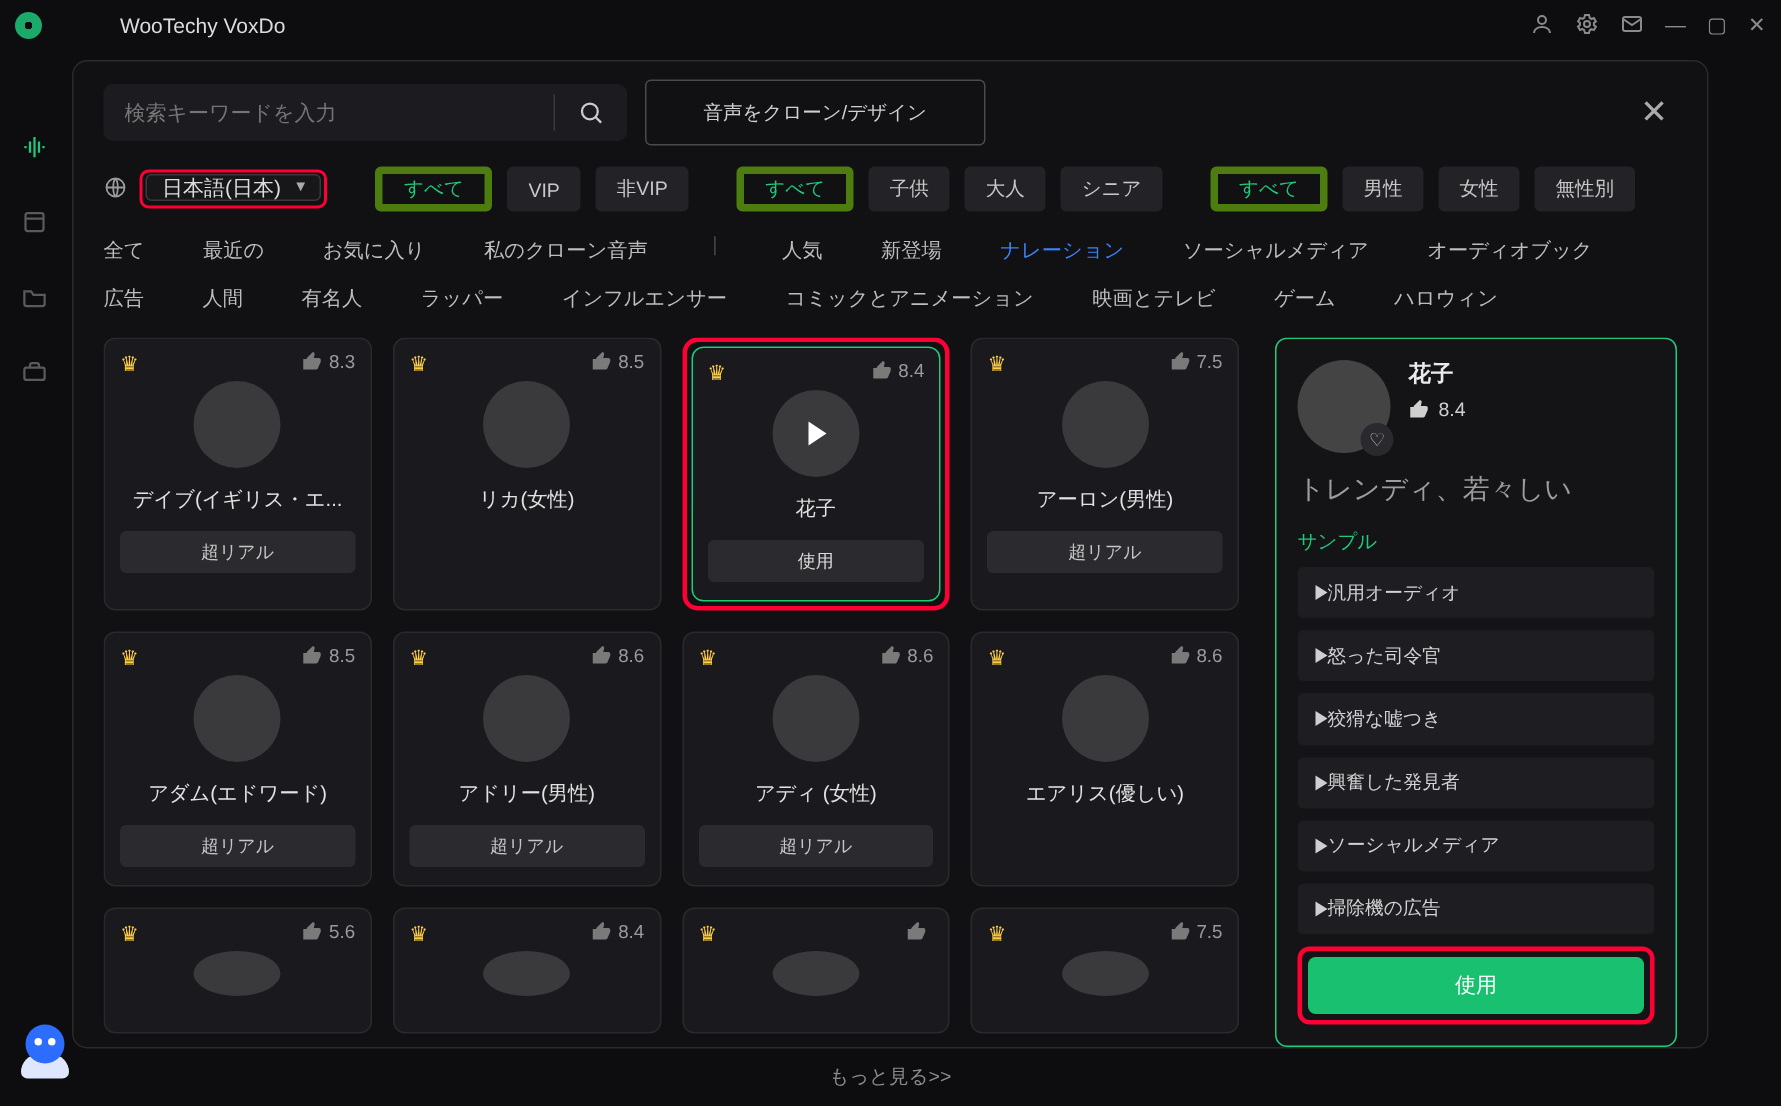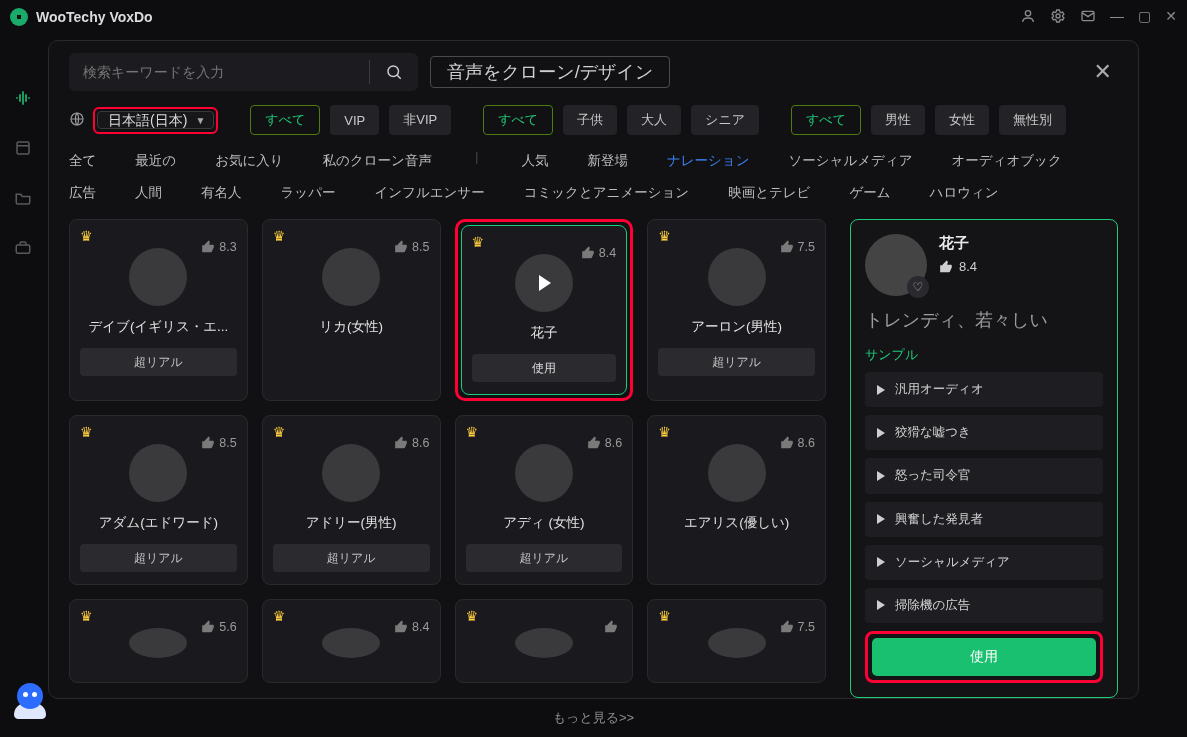--- a/index.html
+++ b/index.html
@@ -2,21 +2,21 @@
 <html><head>
 <meta charset="utf-8">
 <style>
   * { box-sizing: border-box; margin: 0; padding: 0; font-family: "Hiragino Sans", "Meiryo", sans-serif; }
   body { background: #0d0d0f; color: #d0d0d0; width: 1187px; height: 737px; overflow: hidden; position: relative; }
 
   
   .titlebar { height: 34px; display: flex; align-items: center; padding: 0 10px; background: #0d0d0f; }
   .titlebar .logo { width: 18px; height: 18px; border-radius: 50%; background: #1aab6a; display:inline-block; margin-right:8px; position:relative;}
   .titlebar .logo::after{content:""; position:absolute; inset:3px; border-radius:50%; background:radial-gradient(circle,#0d0d0f 30%, transparent 30%);}
-  .titlebar .appname { font-size: 14px; color: #dcdcdc; font-weight:700;}
+  .titlebar .appname { font-size: 14px; color: #dcdcdc; font-weight:400;margin-left:44px;}
   .titlebar .spacer { flex: 1; }
   .titlebar .win-icons { display:flex; gap:14px; color:#8a8a8a; font-size:14px;}
   .titlebar .win-icons span { cursor:pointer; }
 
   .left-rail { position:absolute; top:34px; left:0; width:46px; bottom:0; background:#0d0d0f; display:flex; flex-direction:column; align-items:center; gap:22px; padding-top:50px;}
   .left-rail .rail-btn { width:28px; height:28px; display:flex; align-items:center; justify-content:center; color:#5a5a5a; border-radius:6px;}
   .left-rail .rail-btn.active { color:#1ecb7a; }
   .left-rail svg{ width:18px; height:18px; }
 
   .bubble-bot{ position:absolute; left:12px; bottom:18px; width:36px; height:36px; }
@@ -27,46 +27,46 @@
 
   
   .modal { position:absolute; top:40px; left:48px; right:48px; bottom:38px; background:#111114; border:1px solid #2a2a2d; border-radius:10px; display:flex; flex-direction:column; overflow:hidden;}
   .modal-inner{ flex:1; display:flex; flex-direction:column; padding:12px 20px 0 20px; overflow:hidden;}
 
   .row1 { display:flex; align-items:center; gap:12px; }
   .searchwrap{ display:flex; align-items:center; background:#1c1c20; border-radius:6px; overflow:hidden; height:38px;}
   .searchwrap input{ background:transparent; border:none; outline:none; color:#ccc; font-size:14px; padding:0 14px; width:300px; height:100%;}
   .searchwrap .sep{ width:1px; height:24px; background:#3a3a3d;}
   .searchwrap .sbtn{ width:48px; height:100%; display:flex; align-items:center; justify-content:center; color:#ccc;}
-  .clone-btn{ height:32px; border:1px solid #4a4a4d; background:transparent; color:#d0d0d0; font-size:18px; border-radius:4px; padding:0 16px;}
+  .clone-btn{ height:44px; border:1px solid #4a4a4d; background:transparent; color:#d0d0d0; font-size:13px; border-radius:4px; padding:0 38px;}
   .close-x{ margin-left:auto; color:#aaa; font-size:22px; cursor:pointer; padding:4px 6px;}
 
   .row2{ display:flex; align-items:center; gap:10px; margin-top:14px; flex-wrap:wrap;}
   .globe{ color:#9a9a9a; font-size:14px; margin-right:-2px;}
   .lang-select{ height:34px; min-width:168px; background:#17171a; border:1px solid #3a3a3d; color:#ddd; font-size:14px; border-radius:4px; padding:0 26px 0 10px; position:relative;}
   .lang-select .chev{ position:absolute; right:8px; top:50%; transform:translateY(-50%); color:#aaa; font-size:10px;}
   .red-ring{ border:2px solid #ff0034; border-radius:6px; padding:2px; }
 
   .pill{ height:30px; padding:0 14px; border-radius:4px; font-size:13px; display:inline-flex; align-items:center; color:#c8c8c8; background:#232327;}
-  .pill.green{ background:transparent; color:#1ecb7a; border:1px solid #4d7c0f;}
+  .pill.green{ background:transparent; color:#1ecb7a; border:5px solid #4d7c0f;}
   .gap{ width:12px;}
 
   .row3{ display:flex; flex-wrap:wrap; gap:8px 39px; margin-top:14px; font-size:13.5px; color:#bdbdbd;}
   .row3 span{ cursor:pointer; padding:3px 0;}
   .row3 .sel{ color:#3b82f6;}
   .row3 .vbar{ color:#444; padding:0 4px;}
 
   .content{ flex:1; display:flex; gap:18px; margin-top:14px; overflow:hidden;}
   .grid-area{ flex:1; overflow-y:auto; padding-right:6px;}
   .grid-area::-webkit-scrollbar{width:6px;} .grid-area::-webkit-scrollbar-thumb{background:#333;border-radius:3px;}
   .voice-grid{ display:grid; grid-template-columns:repeat(4,1fr); gap:14px;}
   .card{ background:#1a1a1e; border:1px solid #2a2a2e; border-radius:8px; padding:10px 10px 12px; position:relative; display:flex; flex-direction:column; align-items:center;}
   .card.selected{ border:1.5px solid #1ecb7a;}
   .card .crown{ position:absolute; top:8px; left:10px; color:#ffcf3f; font-size:14px;}
-  .card .rating{ position:absolute; top:8px; right:10px; color:#9a9a9a; font-size:12.5px; display:flex; align-items:flex-start; gap:4px;margin-top:12px;}
+  .card .rating{ position:absolute; top:8px; right:10px; color:#9a9a9a; font-size:12.5px; display:flex; align-items:flex-start; gap:4px;}
   .card .rating svg{width:14px;height:14px;fill:#7a7a7a;}
   .card .avatar{ width:58px; height:58px; border-radius:50%; margin-top:18px; margin-bottom:12px; background:#3a3a3d center/cover; position:relative;}
   .card .avatar .play{ position:absolute; inset:0; display:flex; align-items:center; justify-content:center;}
   .card .avatar .play::after{ content:""; border-left:12px solid #fff; border-top:8px solid transparent; border-bottom:8px solid transparent; margin-left:3px;}
   .card .vname{ font-size:13.5px; color:#e2e2e2; text-align:center; font-weight:500; max-width:100%; white-space:nowrap; overflow:hidden; text-overflow:ellipsis;}
   .card .tag{ margin-top:12px; width:100%; height:28px; background:#2b2b2f; border-radius:4px; display:flex; align-items:center; justify-content:center; font-size:12px; color:#c5c5c5;}
   .card .tag.use{ color:#dcdcdc;}
   .card.partial{ height:84px; overflow:hidden;}
   .card.partial .avatar{ margin-top:18px;}
   .red-box{ border:3px solid #ff0034; border-radius:10px; padding:3px; position:relative;}
@@ -77,21 +77,21 @@
   .detail-head{ display:flex; gap:12px;}
   .detail .d-avatar{ width:62px;height:62px;border-radius:50%; background:#444 center/cover; position:relative;}
   .detail .heart{ position:absolute; right:-2px; bottom:-2px; width:22px;height:22px;border-radius:50%; background:#2a2a2e; display:flex;align-items:center;justify-content:center; color:#bbb; font-size:12px;}
   .detail .d-title{ color:#eaeaea; font-size:15px; font-weight:600;}
   .detail .d-rating{ color:#cfcfcf; font-size:13px; margin-top:6px; display:flex; align-items:center; gap:6px;}
   .detail .d-rating svg{width:14px;height:14px;fill:#cfcfcf;}
   .detail .desc{ color:#9c9c9c; font-size:18px; margin-top:12px;}
   .detail .samp-h{ color:#1ecb7a; font-size:13px; margin-top:14px; margin-bottom:8px;}
   .samples{ flex:1; overflow-y:auto; display:flex; flex-direction:column; gap:8px;}
   .samples::-webkit-scrollbar{width:5px;} .samples::-webkit-scrollbar-thumb{background:#333;border-radius:3px;}
-  .sample-row{ height:36px; background:#1e1e22; border-radius:4px; display:flex; align-items:center; gap:10px; padding:0 12px; color:#d3d3d3; font-size:12.5px;}
+  .sample-row{ height:36px; background:#1e1e22; border-radius:4px; display:flex; align-items:center; padding:0 12px; color:#d3d3d3; font-size:12.5px;}
   .sample-row .tri{ width:0;height:0;border-left:8px solid #cfcfcf;border-top:5px solid transparent;border-bottom:5px solid transparent;}
   .detail .use-btn{ margin-top:10px; height:38px; background:#18c06f; color:#fff; border:none; border-radius:5px; font-size:14px; font-weight:500;}
   .red-use{ border:3px solid #ff0034; border-radius:8px; padding:4px; margin-top:8px;}
   .red-use .use-btn{ margin-top:0; width:100%;}
 
   .more{ position:absolute; bottom:10px; left:50%; transform:translateX(-50%); color:#8c8c8c; font-size:13px;}
 
   
   .g1{background:linear-gradient(135deg,#6b5b4a,#3a322a);}
   .g2{background:linear-gradient(135deg,#b08c8c,#5a3d3d);}
@@ -398,25 +398,25 @@
         </div>
         <div class="desc">トレンディ、若々しい</div>
         <div class="samp-h">サンプル</div>
         <div class="samples" id="samples">
             <div class="sample-row">
               <span class="tri"></span>
               <span>汎用オーディオ</span>
             </div>
             <div class="sample-row">
               <span class="tri"></span>
+              <span>怒った司令官</span>
+            </div>
+            <div class="sample-row">
+              <span class="tri"></span>
               <span>狡猾な嘘つき</span>
-            </div>
-            <div class="sample-row">
-              <span class="tri"></span>
-              <span>怒った司令官</span>
             </div>
             <div class="sample-row">
               <span class="tri"></span>
               <span>興奮した発見者</span>
             </div>
             <div class="sample-row">
               <span class="tri"></span>
               <span>ソーシャルメディア</span>
             </div>
             <div class="sample-row">

